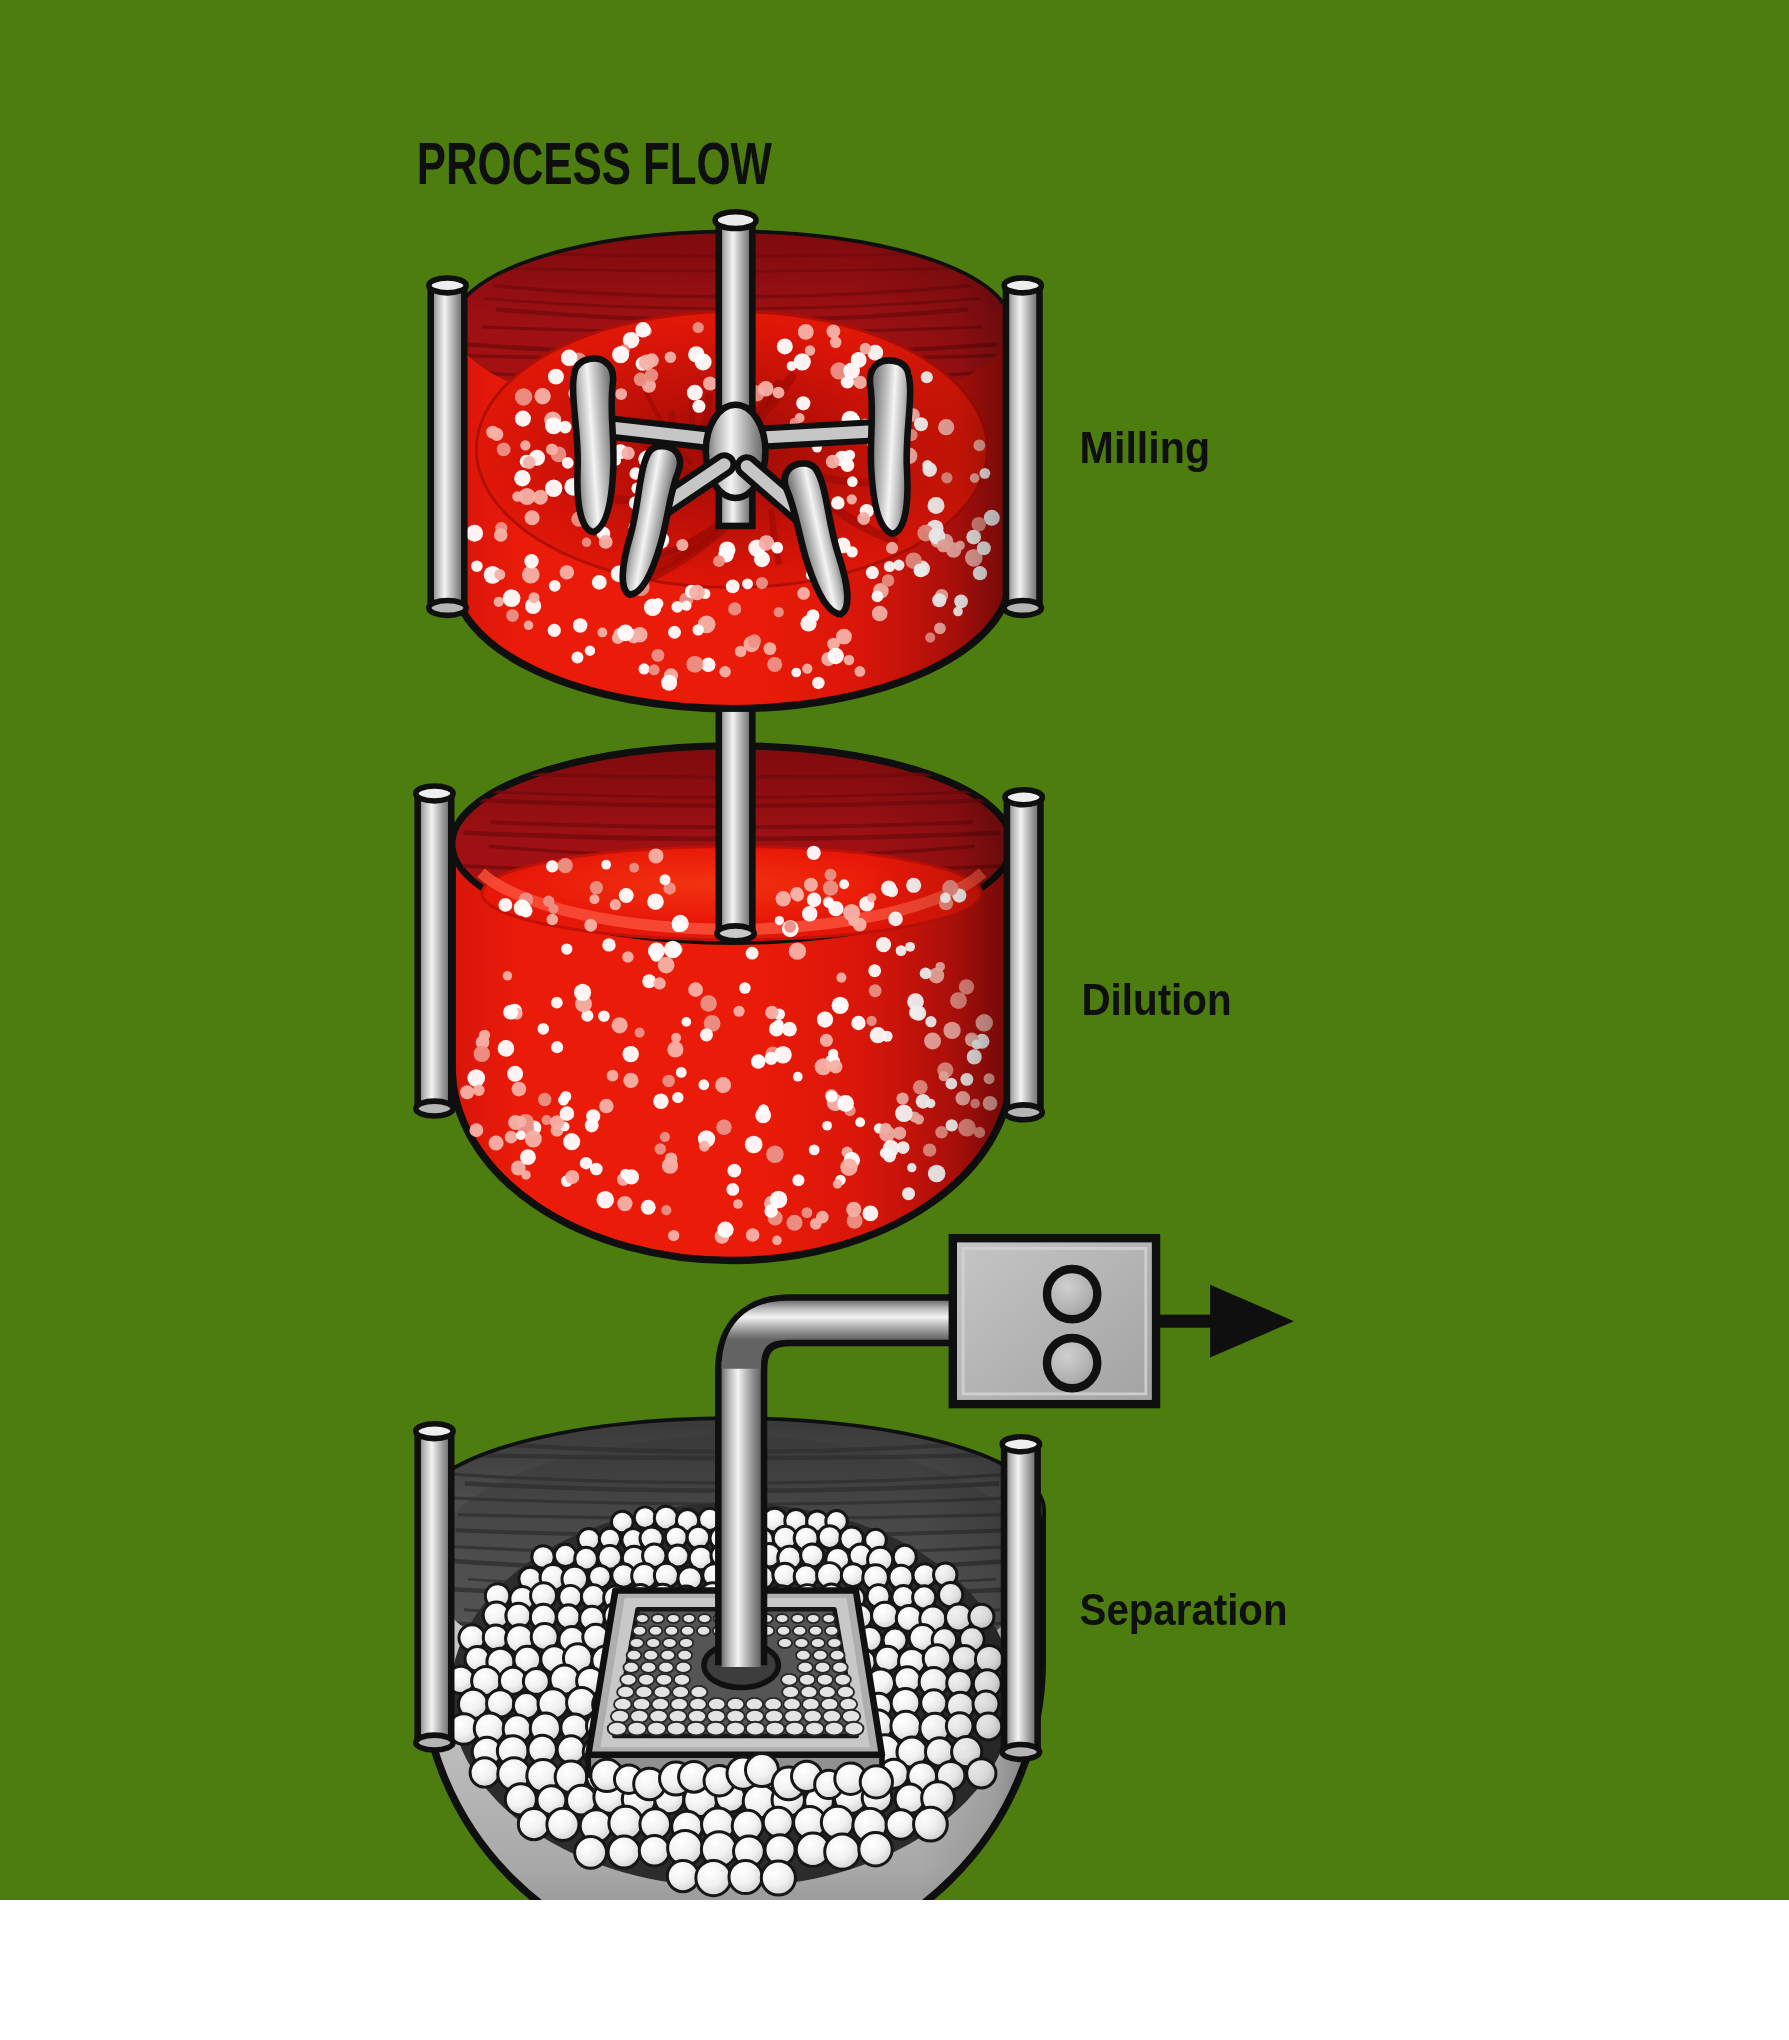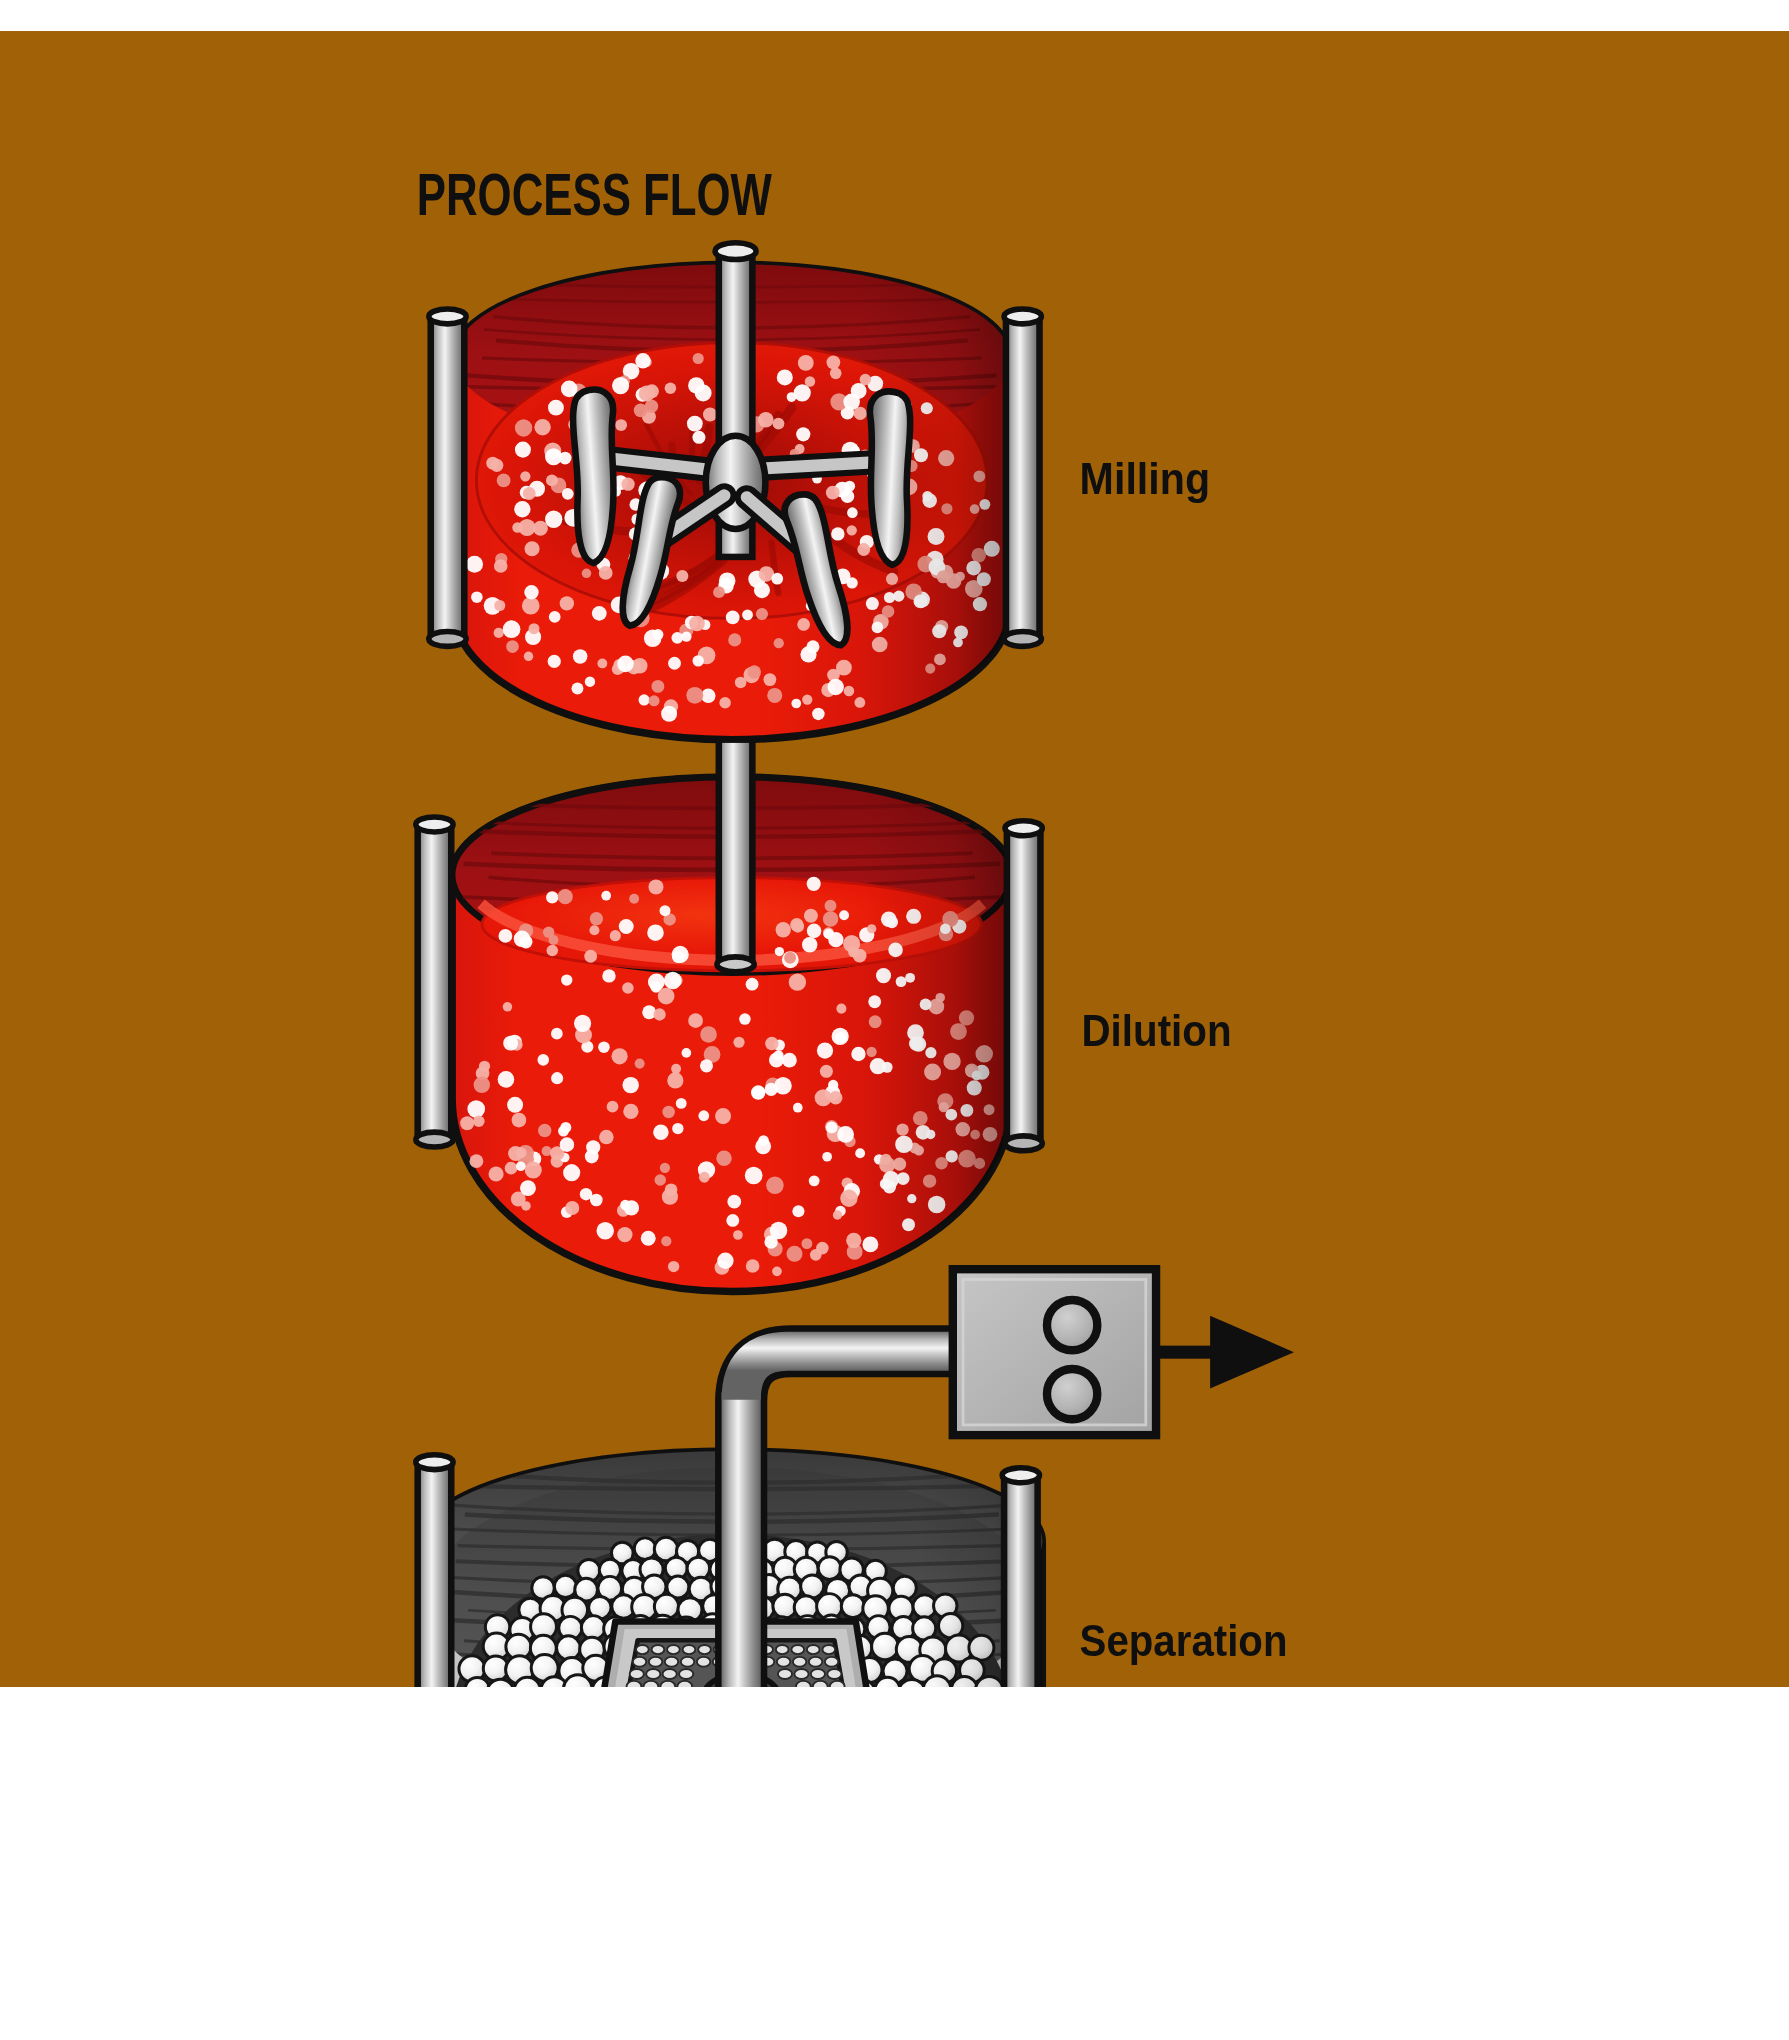--- a/index.html
+++ b/index.html
@@ -1,17 +1,17 @@
 <!DOCTYPE html>
 <html style="font-size:15px"><head>
 <meta charset="utf-8">
 <style>
   html,body{margin:0;padding:0;background:#ffffff;}
   body{font-family:"Liberation Sans", sans-serif;}
-  #stage-wrap{position:relative;width:1790px;height:1656px;background:#a16207;overflow:hidden;margin-top:31px;}
+  #stage-wrap{position:relative;width:1790px;height:1900px;background:#4d7c0f;overflow:hidden;}
   #scene{position:absolute;left:0;top:0;width:1790px;height:2041px;display:block;}
   text{font-family:"Liberation Sans","DejaVu Sans",sans-serif;font-weight:bold;}
 </style>
 </head>
 <body>
 
 <div id="stage-wrap">
 <svg id="scene" viewBox="0 0 1920 2189" xmlns="http://www.w3.org/2000/svg">
   <defs>
     <linearGradient id="gMetalV" x1="0" y1="0" x2="1" y2="0">

